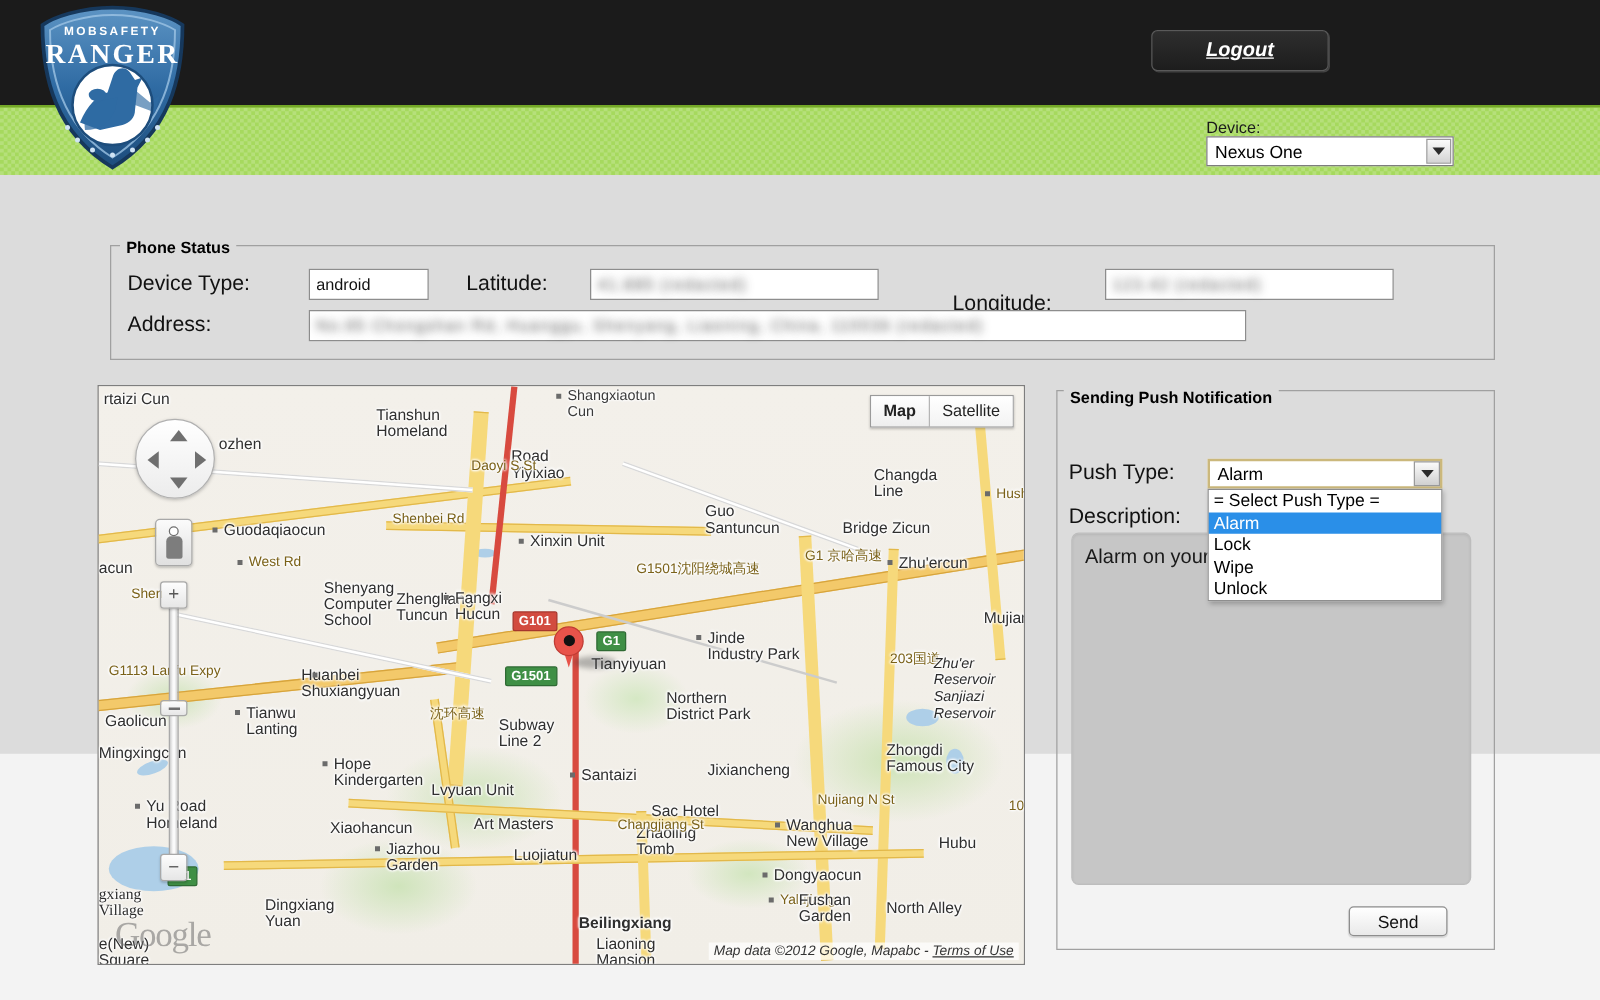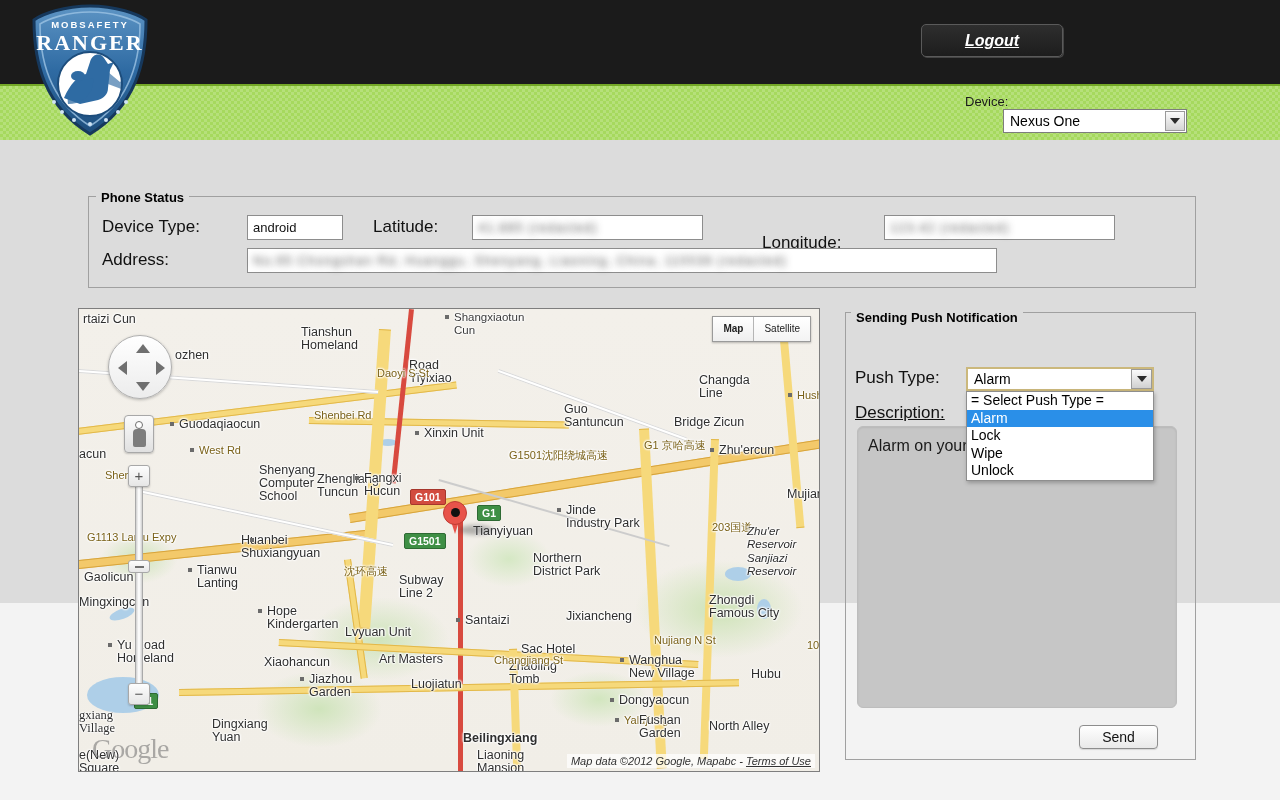--- a/index.html
+++ b/index.html
@@ -57,22 +57,22 @@
       linear-gradient(45deg, rgba(255,255,255,.18) 25%, transparent 25%, transparent 75%, rgba(255,255,255,.18) 75%);
     background-size: 6px 6px;
     background-position: 0 0, 3px 3px;
     border-top: 2px solid #74a827;
   }
   #device-label {
     position: absolute; left: 965px; top: 94px;
     font-size: 13px; color: #1a1a1a; font-weight: normal;
   }
   #device-select {
-    position: absolute; left: 1003px; top: 109px;
-    width: 184px; height: 24px;
+    position: absolute; left: 965px; top: 109px;
+    width: 198px; height: 24px;
     background: #ffffff;
     border: 1px solid #7d7d7d;
     font-size: 14px; color: #000;
     padding-left: 6px; line-height: 22px;
     cursor: pointer;
   }
   #device-select .arrowbox {
     position: absolute; right: 1px; top: 1px; width: 20px; height: 20px;
     background: linear-gradient(#fbfbfb, #d4d4d4);
     border: 1px solid #9a9a9a;
@@ -225,21 +225,21 @@
 
   #map-type-toggle {
     position: absolute; right: 8px; top: 7px;
     height: 26px;
     display: flex;
     border: 1px solid #9a9a9a;
     box-shadow: 0 1px 2px rgba(0,0,0,.25);
     background: #fff;
   }
   #map-type-toggle div {
-    padding: 0 10px; line-height: 24px; font-size: 10px; color: #222;
+    padding: 0 10px; line-height: 24px; font-size: 13px; color: #222;
     cursor: pointer;
   }
   #btn-map { font-weight: bold; background: linear-gradient(#ffffff,#eeeeee); border-right: 1px solid #b5b5b5; }
   #btn-satellite { background: linear-gradient(#ffffff,#f3f3f3); }
 
   #marker {
     position: absolute; left: 364px; top: 192px;
     width: 24px; height: 34px;
   }
   #marker .pin-body {
@@ -291,21 +291,21 @@
     background: #dcdcdc;
     padding: 0 5px;
     font-size: 13px; font-weight: bold; color: #000;
   }
   #push-type-label {
     position: absolute; left: 855px; top: 368px;
     font-size: 17px; color: #111;
   }
   #desc-label {
     position: absolute; left: 855px; top: 403px;
-    font-size: 17px; color: #111; text-decoration: underline;
+    font-size: 17px; color: #111;
   }
   #push-type-select {
     position: absolute; left: 966px; top: 367px;
     width: 188px; height: 24px;
     background: #ffffff;
     border: 2px solid #cbb87c;
     font-size: 14px; color: #000;
     padding-left: 6px; line-height: 20px;
     cursor: pointer;
   }

